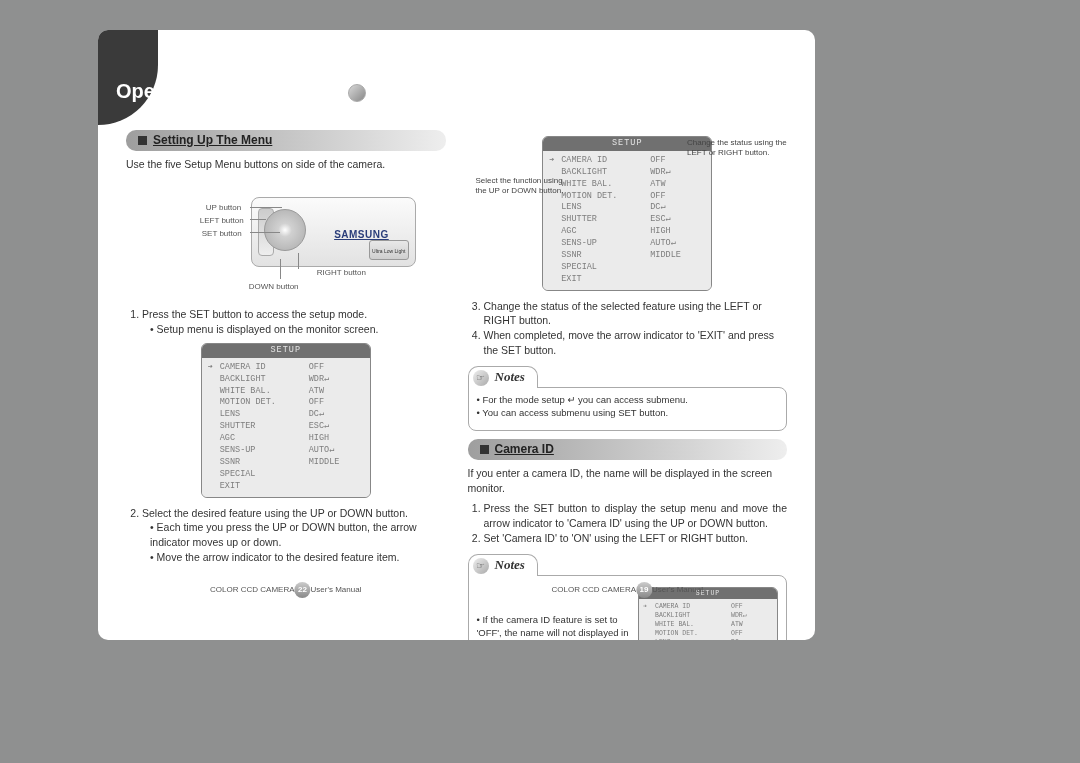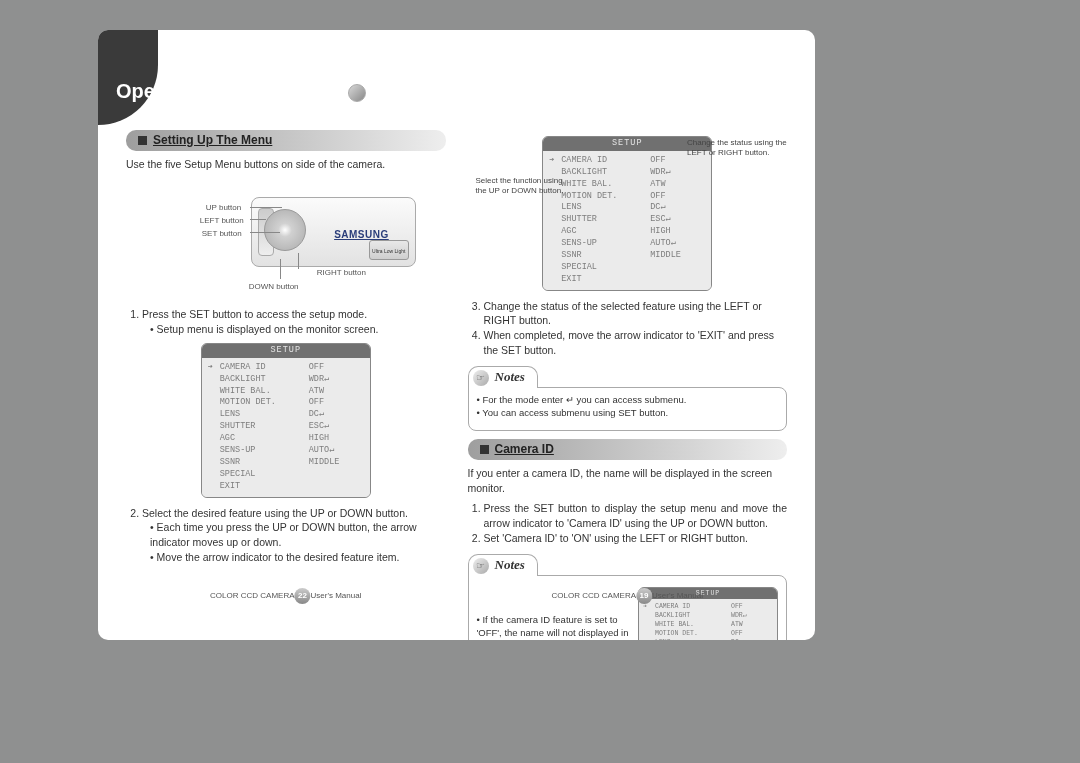--- a/index.html
+++ b/index.html
@@ -179,21 +179,21 @@
   .notes-title { font-style:italic; font-weight:bold; font-family:"Times New Roman",serif; font-size:13px;}
   .notes-body {
     border:1px solid #aaa; border-radius:0 8px 8px 8px;
     padding:5px 8px; font-size:9.5px;
   }
   .notes-body li::before { content:"• ";}
   .notes-body ul { list-style:none; padding:0;}
   .notes-row { display:flex; align-items:flex-start; gap:8px;}
   .notes-row .txt { flex:1;margin-top:32px;}
   
-  .foot { position:absolute; bottom:6px; font-size:8px; color:#555; display:flex; align-items:center; gap:0;}
+  .foot { position:absolute; bottom:12px; font-size:8px; color:#555; display:flex; align-items:center; gap:0;}
   .foot .pg { display:inline-flex; width:16px; height:16px; border-radius:50%; background:linear-gradient(#ccc,#888); color:#fff; align-items:center; justify-content:center; font-size:8px; font-weight:bold;}
   .col.left .foot { left:50%; transform:translateX(-50%);}
   .col.right .foot { left:50%; transform:translateX(-50%);}
   .col { position:relative; padding-bottom:28px;}
 </style>
 </head>
 <body>
 
 <div class="page-wrap">
   <div class="page-title">
@@ -298,21 +298,21 @@
         <li>When completed, move the arrow indicator to 'EXIT' and press the SET button.</li>
       </ol>
 
       <div class="notes-wrap">
         <span class="notes-tab">
           <span class="notes-icon">☞</span>
           <span class="notes-title">Notes</span>
         </span>
         <div class="notes-body">
           <ul id="notes1">
-              <li>For the mode enter ↵ you can access submenu.</li>
+              <li>For the mode setup ↵ you can access submenu.</li>
               <li>You can access submenu using SET button.</li>
             </ul>
         </div>
       </div>
 
       <div class="section-header">
         <span class="sq"></span>
         <span>Camera ID</span>
       </div>
       <p>If you enter a camera ID, the name will be displayed in the screen monitor.</p>

